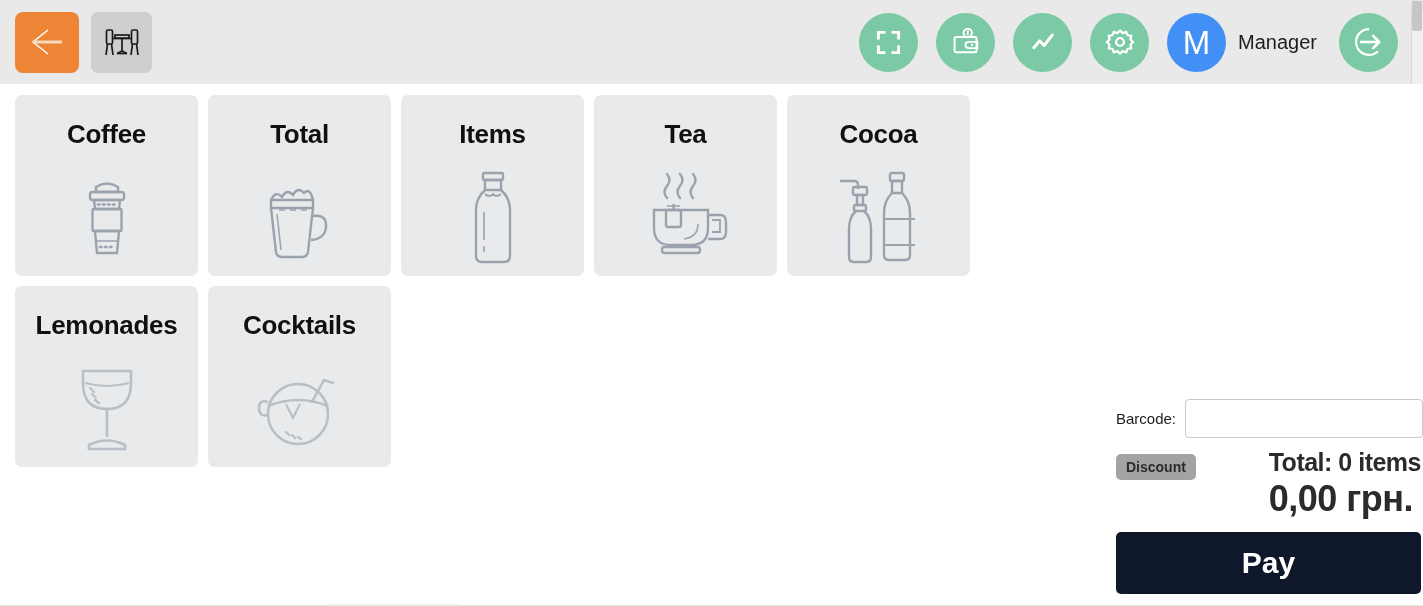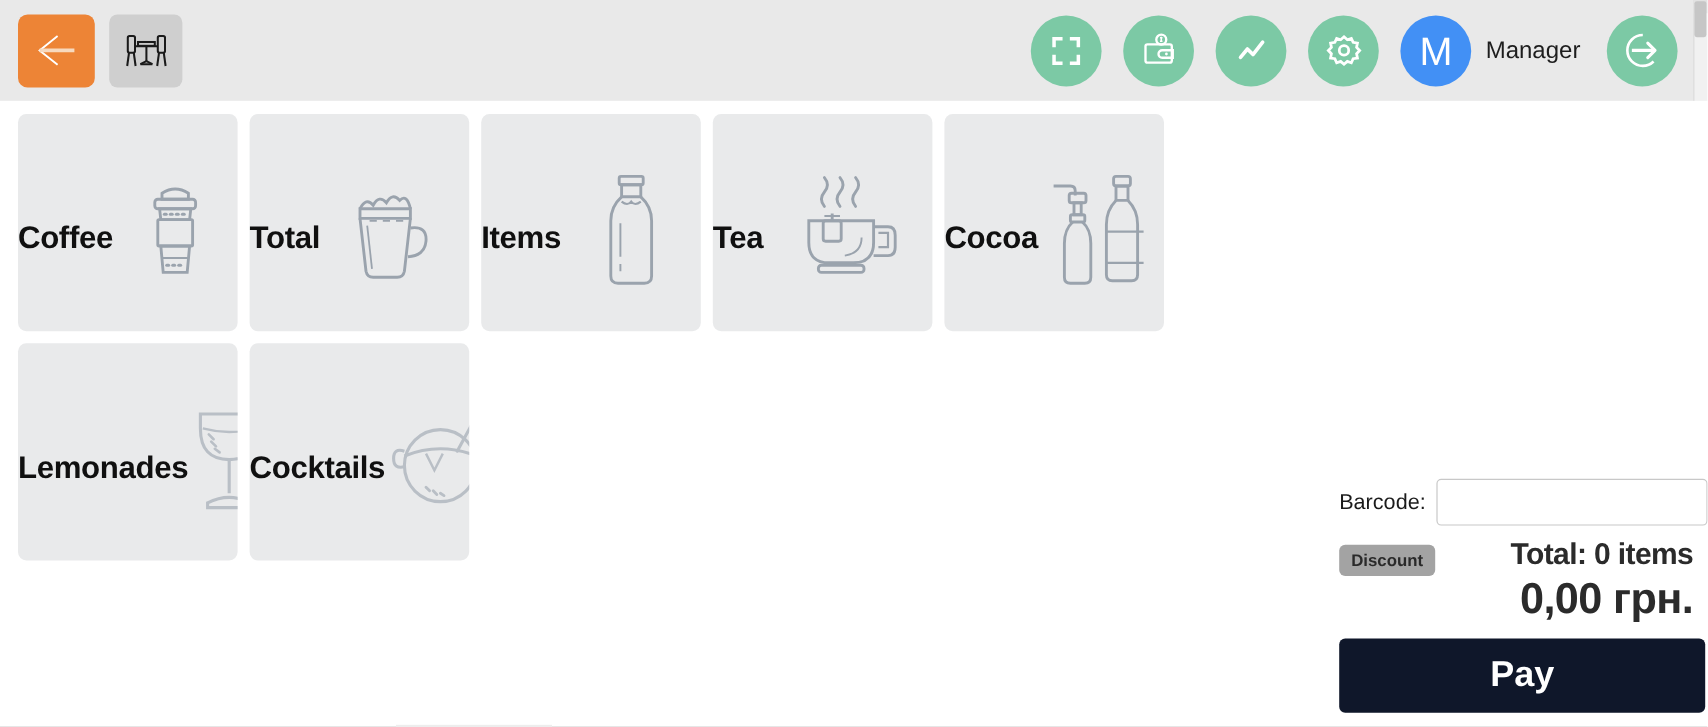--- a/index.html
+++ b/index.html
@@ -60,55 +60,55 @@
     background:#E2E2E2;
   }
 
   
   .grid {
     position:absolute; left:15px; top:95px;
     display:flex; flex-wrap:wrap; gap:10px 10px; width:1000px;
   }
   .tile {
     width:183px; height:181px; background:#E9EAEB; border-radius:7px;
-    display:flex; flex-direction:row; align-items:center;
+    display:flex; flex-direction:column; align-items:center;
     cursor:pointer; position:relative; overflow:hidden;
   }
   .tile-label {
     font-size:26px; font-weight:bold; color:#101010;
     margin-top:25px; text-align:center; line-height:1.1;
     letter-spacing:-0.3px; white-space:nowrap;
   }
   .tile-icon {
     margin-top:10px; display:flex; align-items:center; justify-content:center;
     width:100%; flex:1;
   }
   .tile-icon svg { display:block; }
 
   
   .checkout { position:absolute; right:0; top:398px; width:313px; }
   .barcode-row {
     display:flex; align-items:center; height:41px; padding-left:6px;
   }
-  .barcode-label { font-size:18px; color:#1b1b1b; margin-right:9px; white-space:nowrap; }
+  .barcode-label { font-size:15px; color:#1b1b1b; margin-right:9px; white-space:nowrap; }
   .barcode-input {
     flex:1; height:39px; border:1px solid #C8C8C8; border-radius:4px;
     background:#fff; font-size:15px; padding:0 8px;
     font-family:"Liberation Sans", sans-serif; outline:none;
   }
   .totals-row {
     display:flex; align-items:flex-start; margin-top:9px; padding-left:6px;
   }
   .discount-badge {
     background:#a3a3a3; color:#2a2a2a; font-size:14px; font-weight:bold;
     border-radius:5px; padding:5px 10px; cursor:pointer; border:none;
     font-family:"Liberation Sans", sans-serif; white-space:nowrap;
     margin-top:6px;
   }
-  .totals-text { margin-left:auto; text-align:right; padding-right:12px; }
+  .totals-text { margin-left:auto; padding-right:2px; }
   .total-items {
     font-size:25px; font-weight:bold; color:#2b2b2b; letter-spacing:-0.5px;
     white-space:nowrap; line-height:1.15;
   }
   .total-amount {
     font-size:36px; font-weight:bold; color:#2b2b2b; letter-spacing:-0.5px;
     white-space:nowrap; line-height:1.15; margin-top:1px;
   }
   .pay-button {
     display:block; width:305px; height:62px; margin-top:13px; margin-left:6px;

